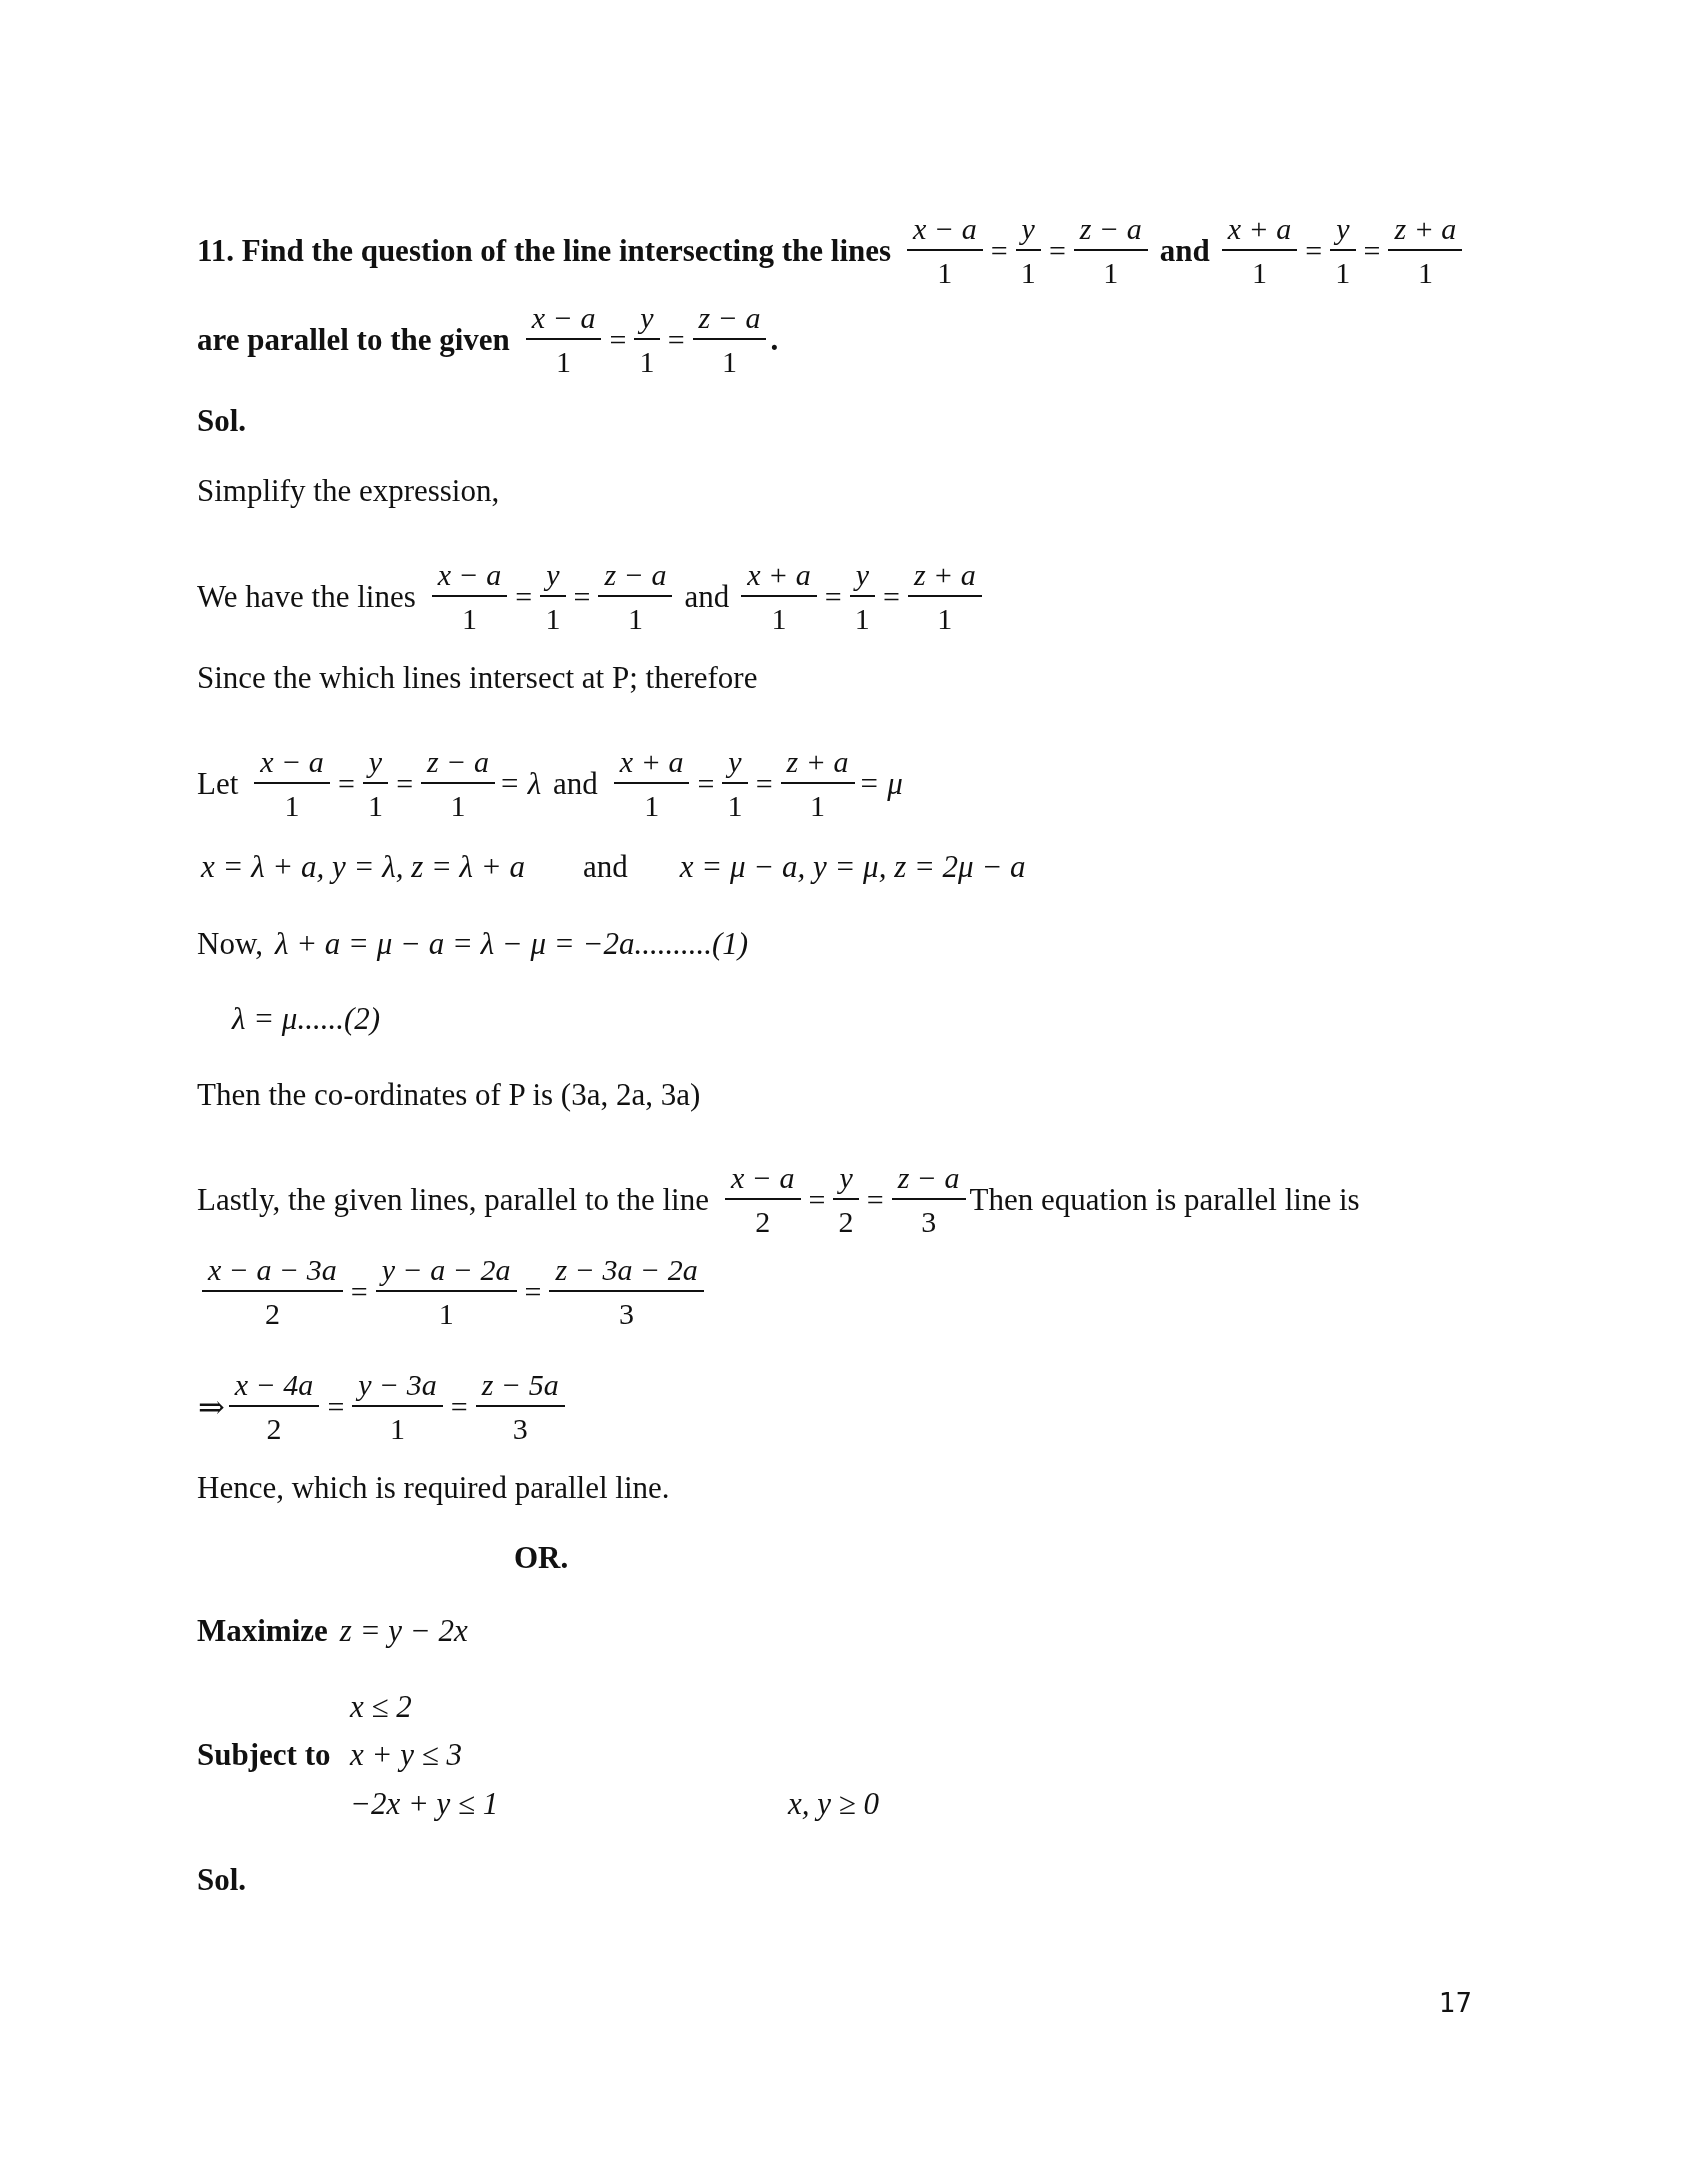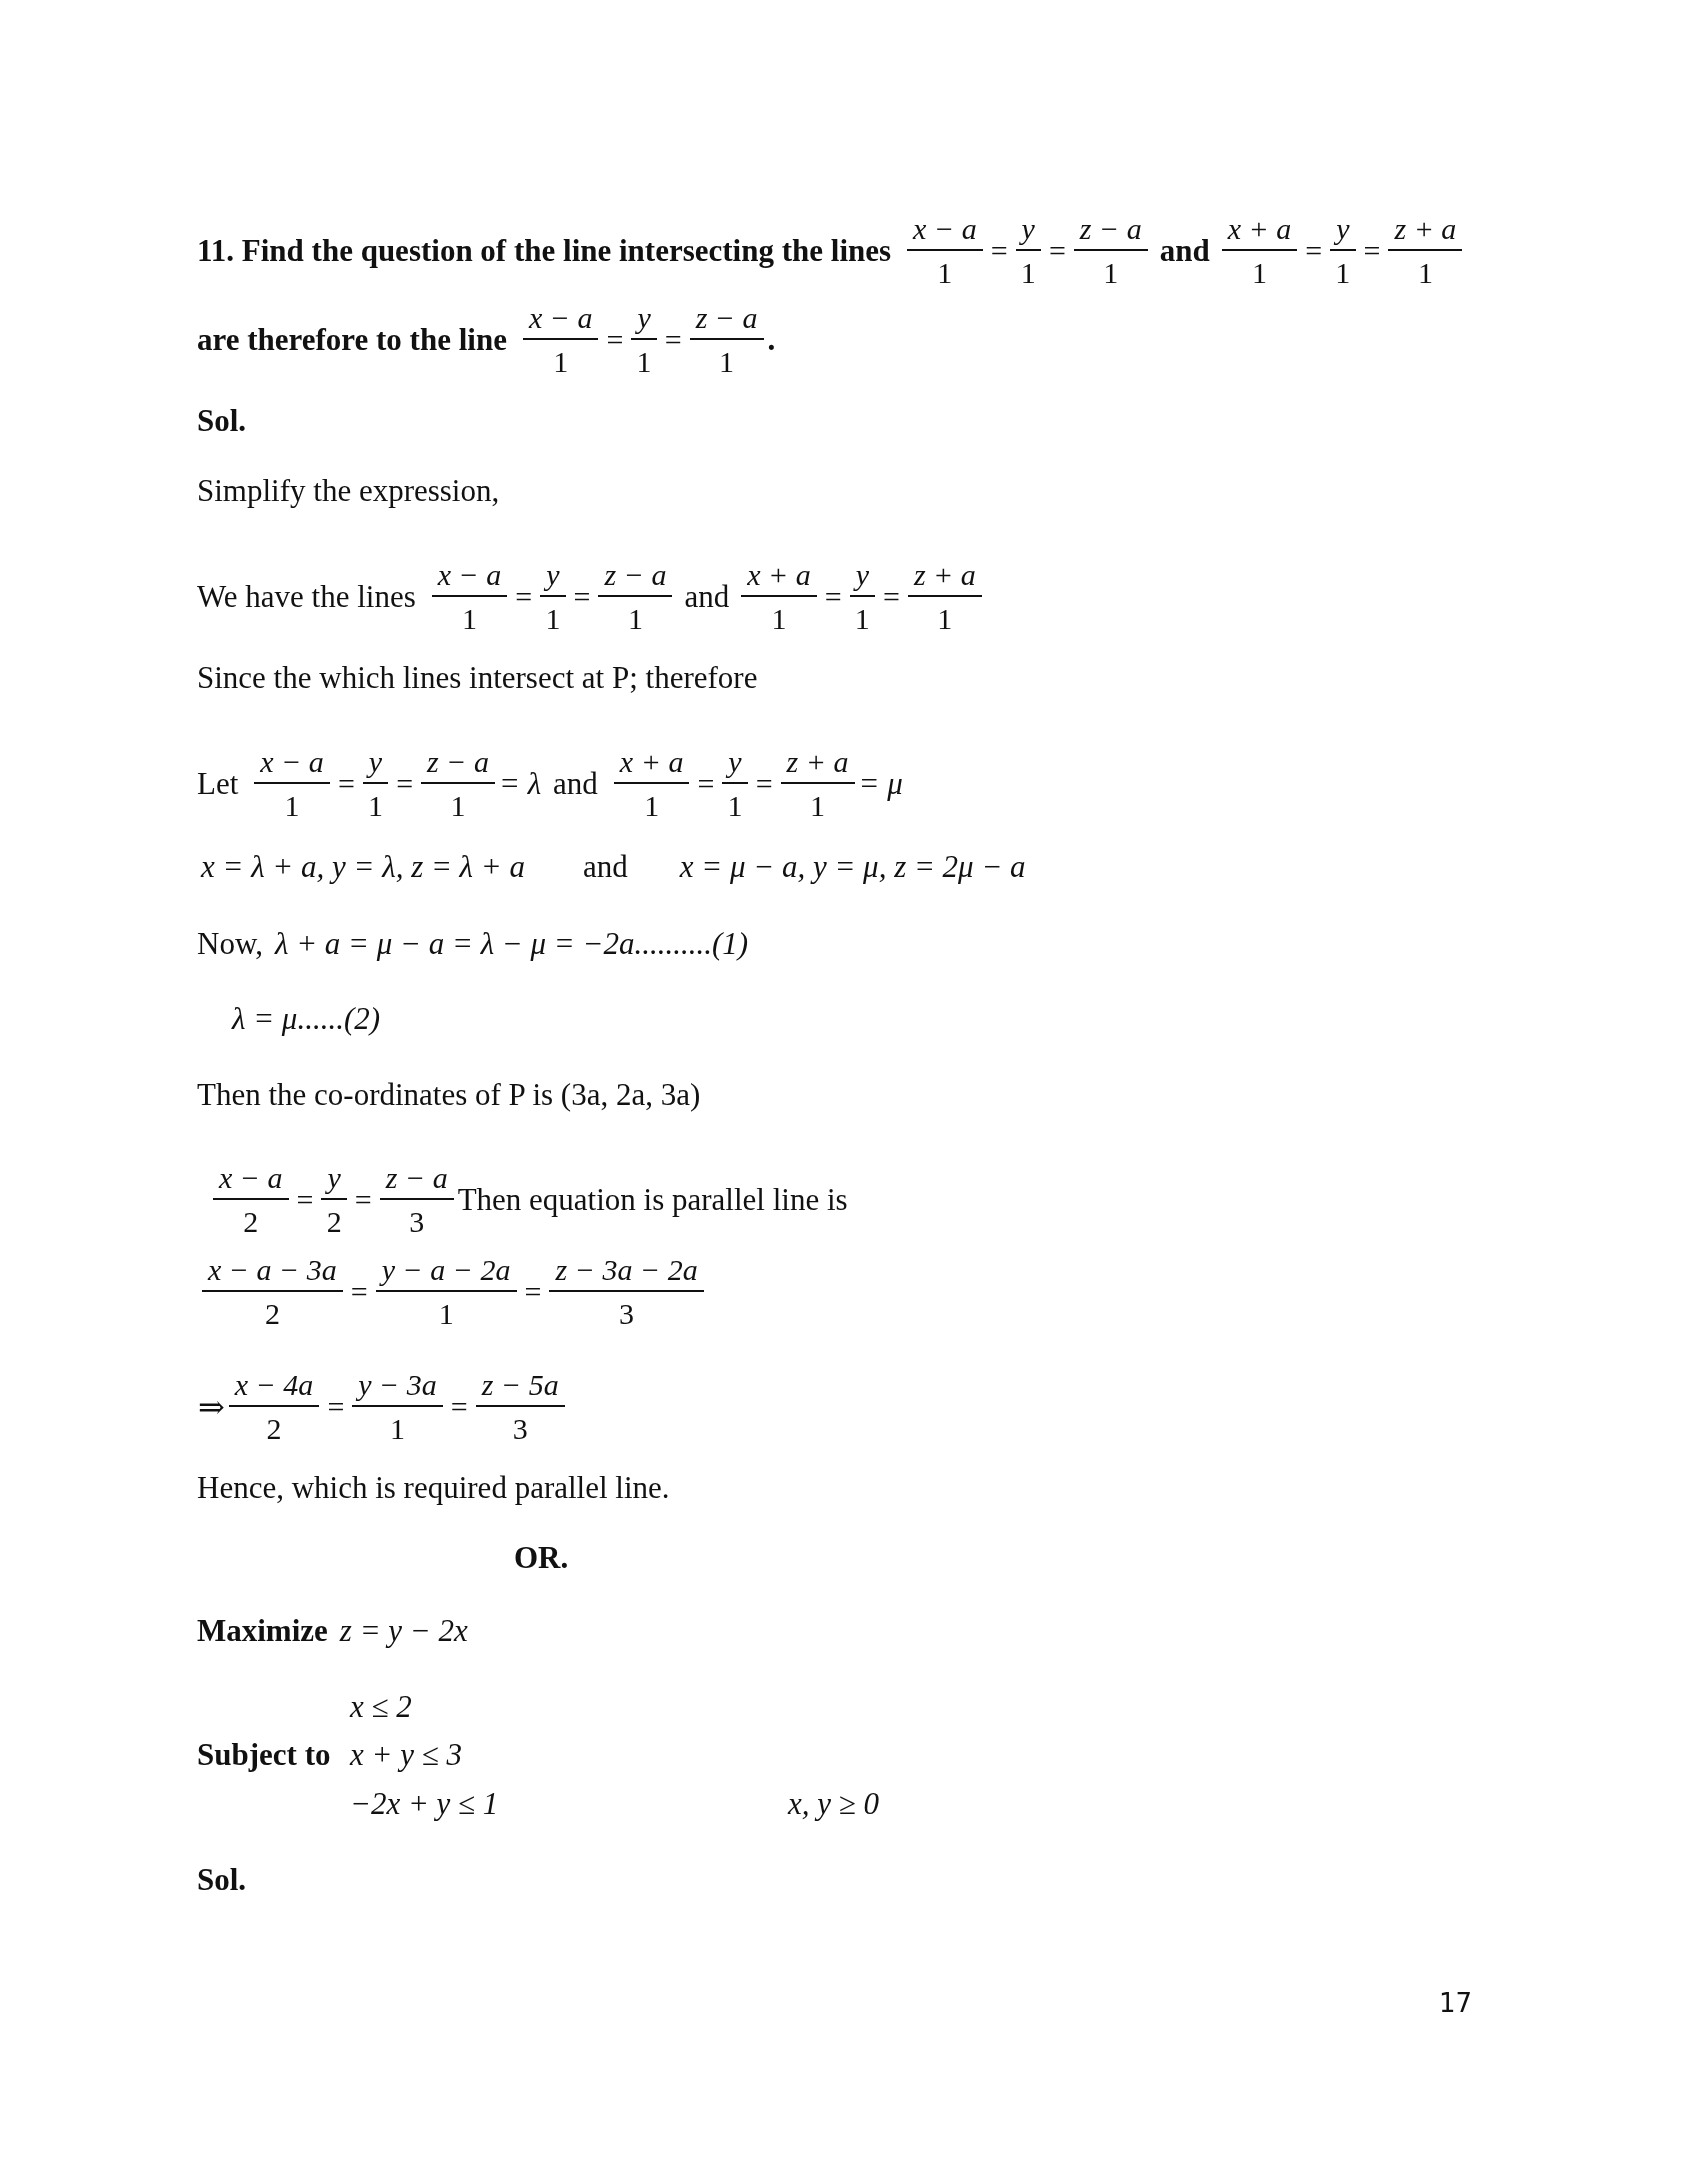--- a/index.html
+++ b/index.html
@@ -53,21 +53,21 @@
     </span>
   <span class="op" style="font-weight:normal">=</span>
   <span class="frac" style="font-weight:normal">
       <span class="num">z + a</span>
       <span class="bar"></span>
       <span class="den">1</span>
     </span>
 </div>
 
 <div class="line bold" style="top:292px;">
-  <span>are therefore to the line</span>
+  <span>are parallel to the given</span>
   <span class="sp"></span>
   <span class="frac" style="font-weight:normal">
       <span class="num">x − a</span>
       <span class="bar"></span>
       <span class="den">1</span>
     </span>
   <span class="op" style="font-weight:normal">=</span>
   <span class="frac" style="font-weight:normal">
       <span class="num">y</span>
       <span class="bar"></span>
@@ -190,20 +190,21 @@
 
 <div class="line" style="top:1001px; left:232px;">
   <span class="math">λ = μ......(2)</span>
 </div>
 
 <div class="line" style="top:1077px;">
   <span>Then the co-ordinates of P is (3a, 2a, 3a)</span>
 </div>
 
 <div class="line" style="top:1152px;">
+  <span>Lastly, the given lines, parallel to the line</span>
   <span class="sp"></span>
   <span class="frac">
       <span class="num">x − a</span>
       <span class="bar"></span>
       <span class="den">2</span>
     </span>
   <span class="op">=</span>
   <span class="frac">
       <span class="num">y</span>
       <span class="bar"></span>

